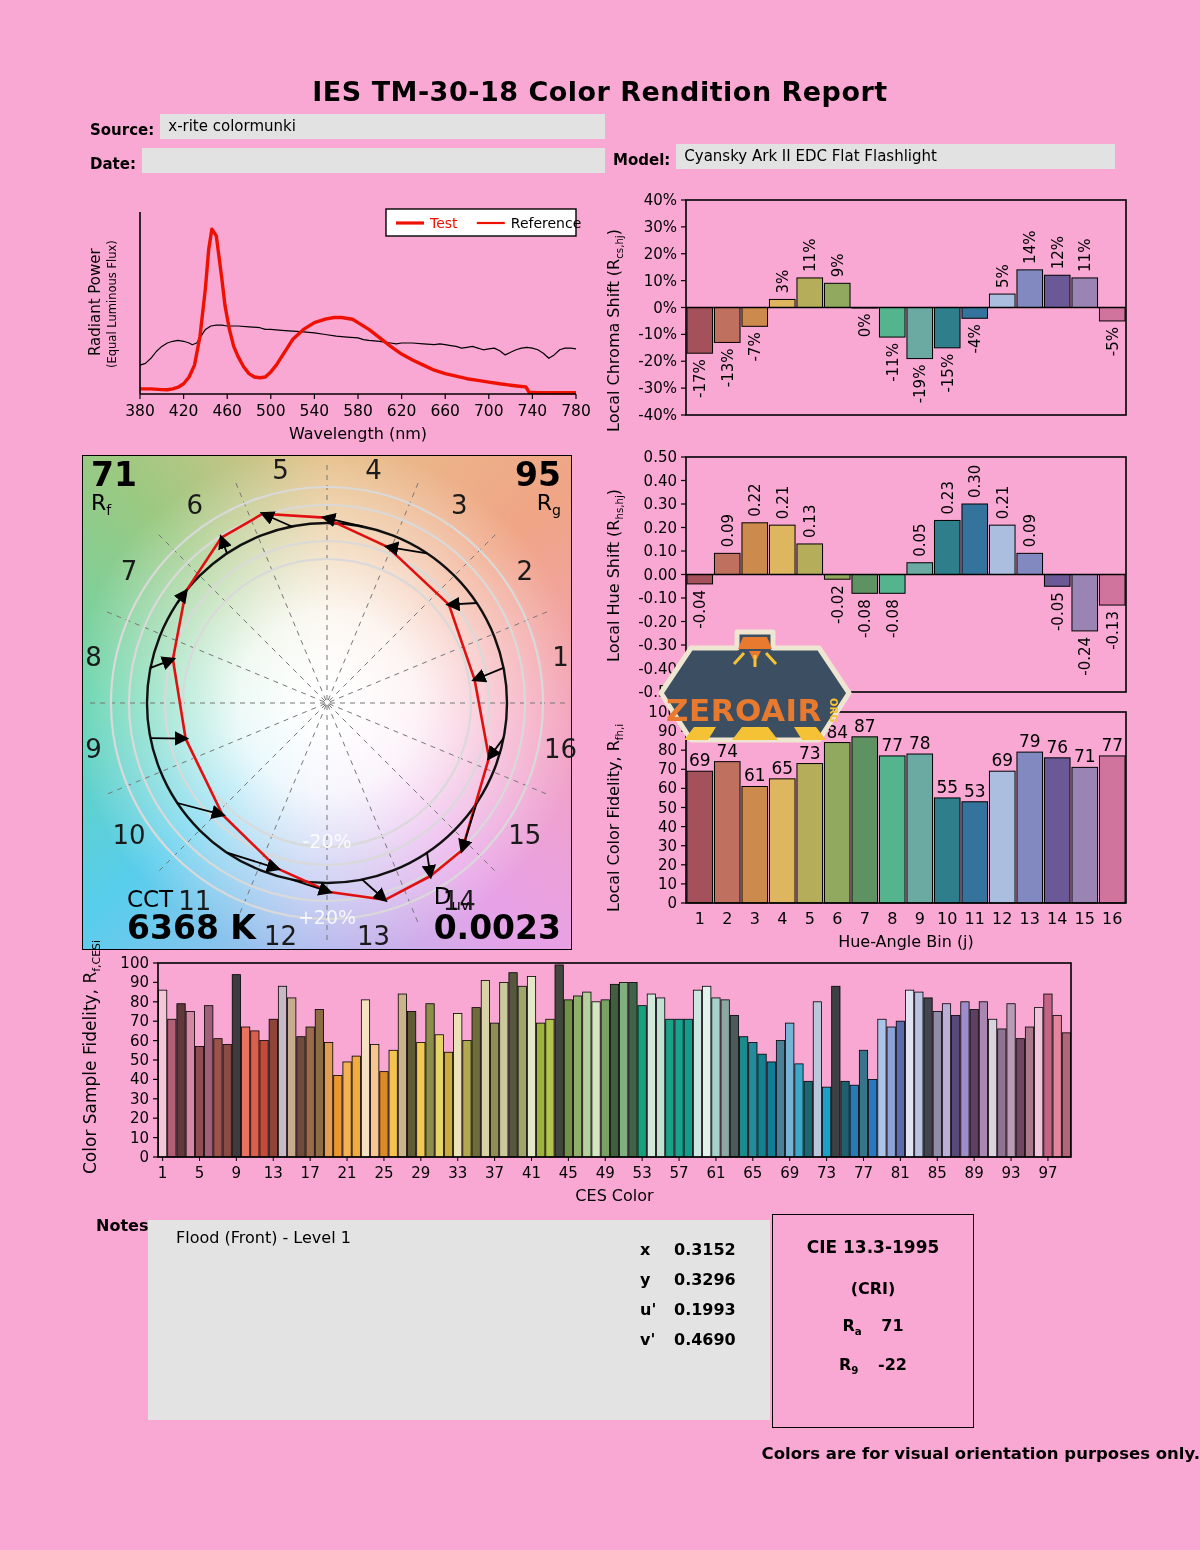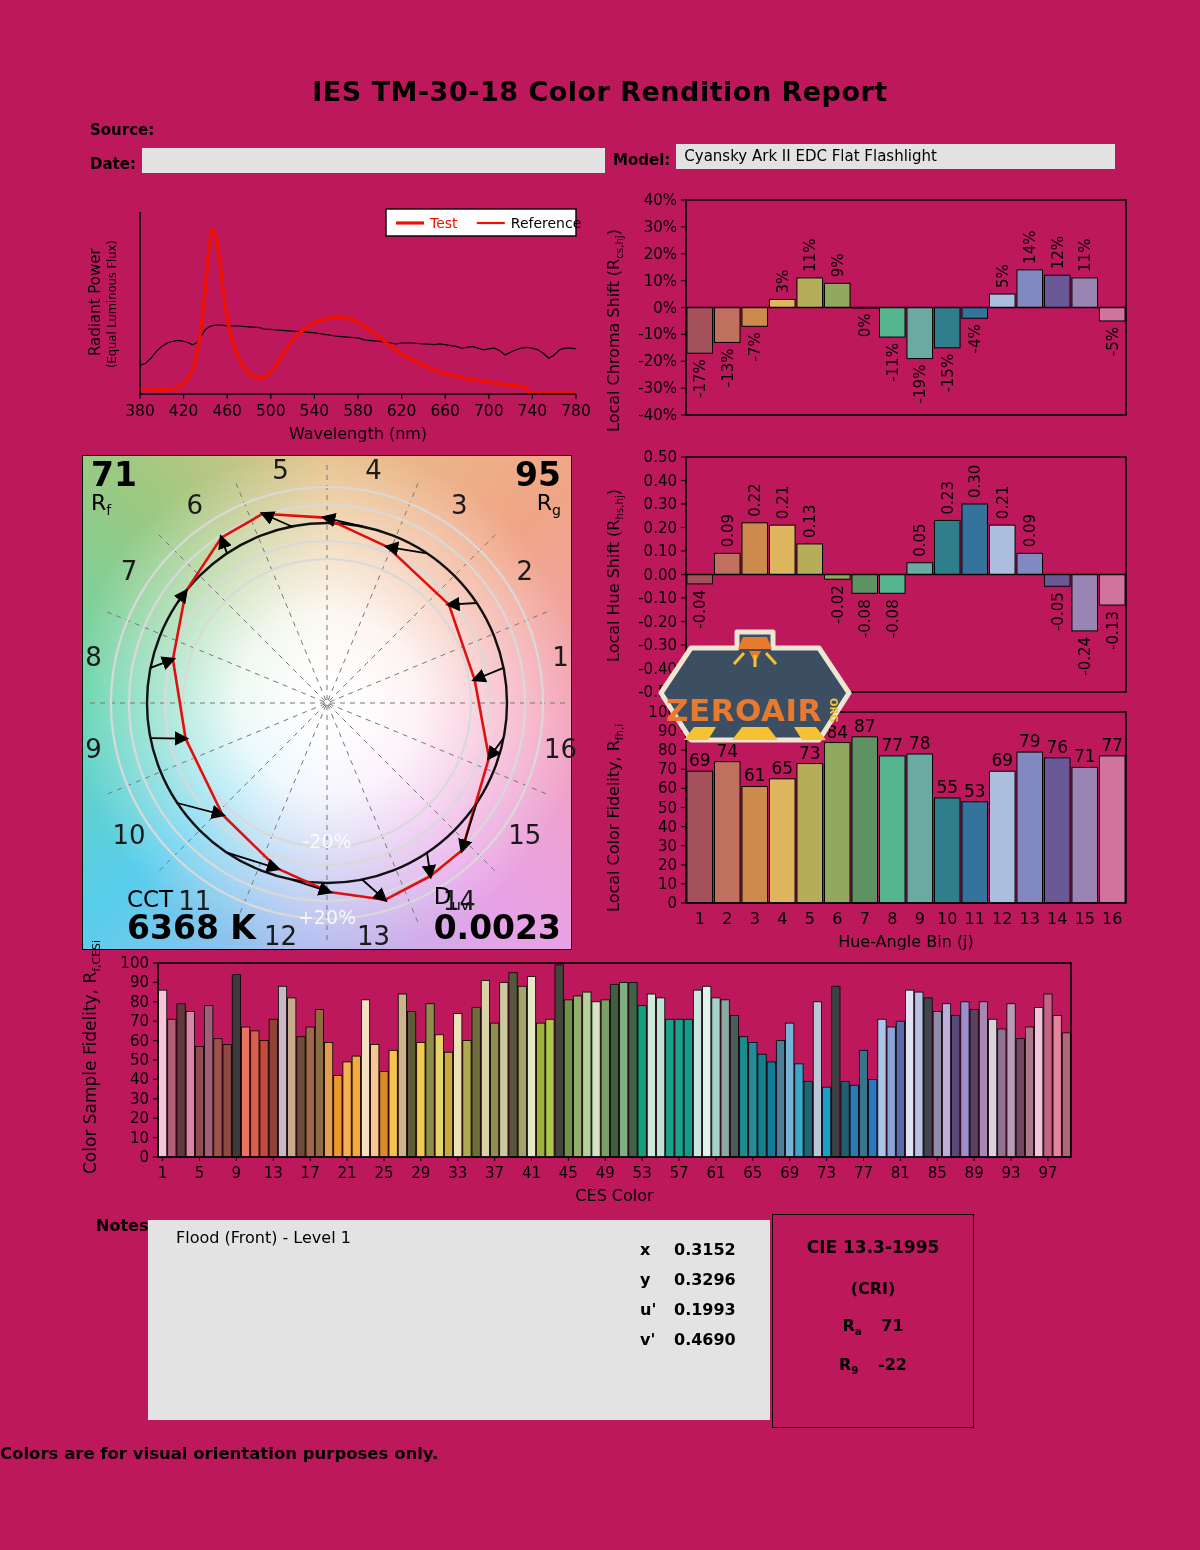--- a/index.html
+++ b/index.html
@@ -1,16 +1,16 @@
 <!DOCTYPE html>
 <html><head>
 <meta charset="utf-8">
 <style>
   html,body{margin:0;padding:0;background:#888;}
-  .page{position:relative;width:1200px;height:1550px;background:#be185d;margin:0 auto;
+  .page{position:relative;width:1200px;height:1550px;background:#f9a8d4;margin:0 auto;
         font-family:"DejaVu Sans","Liberation Sans",sans-serif;color:#000;overflow:hidden;}
   .title{position:absolute;top:76px;left:0;width:100%;text-align:center;
          font-size:27px;font-weight:bold;letter-spacing:0.5px;}
   .meta-row{position:absolute;height:25px;display:flex;align-items:flex-end;}
   .meta-label{font-weight:bold;font-size:15px;white-space:nowrap;margin-right:6px;}
   .meta-box{flex:1;height:25px;background:#e2e2e2;font-size:15px;line-height:25px;
             padding:0 8px;box-sizing:border-box;white-space:nowrap;overflow:hidden;}
   svg{position:absolute;overflow:visible;}
   svg text{font-family:"DejaVu Sans","Liberation Sans",sans-serif;}
   .ylabel{position:absolute;white-space:nowrap;font-size:16px;color:#000;
@@ -32,32 +32,33 @@
              font-size:16px;padding:8px 28px;box-sizing:border-box;}
   .chroma-table{position:absolute;left:640px;top:1240px;font-size:16px;font-weight:bold;}
   .chroma-row{height:30px;display:flex;}
   .chroma-sym{width:34px;}
   .cri-box{position:absolute;left:772px;top:1214px;width:200px;height:212px;border:1.6px solid #000;
            text-align:center;font-size:16px;}
   .cri-title{font-weight:bold;font-size:17px;margin-top:22px;}
   .cri-sub{font-weight:bold;margin-top:22px;}
   .cri-row{font-weight:bold;margin-top:18px;}
   .cri-row .val{display:inline-block;margin-left:14px;}
-  .footer{position:absolute;left:0;top:1444px;width:100%;text-align:left;
+  .footer{position:absolute;left:0;top:1444px;width:100%;text-align:right;
           font-size:16.5px;font-weight:bold;}
 </style>
 </head>
 <body>
 
 <div class="page">
 
   <div class="title">IES TM-30-18 Color Rendition Report</div>
 
   <div class="meta-row" style="left:90px;top:114px;width:515px;">
     <span class="meta-label">Source:</span>
+    <span class="meta-box">x-rite colormunki</span>
   </div>
   <div class="meta-row" style="left:90px;top:148px;width:515px;">
     <span class="meta-label">Date:</span>
     <span class="meta-box"></span>
   </div>
   <div class="meta-row" style="left:613px;top:144px;width:502px;">
     <span class="meta-label">Model:</span>
     <span class="meta-box">Cyansky Ark II EDC Flat Flashlight</span>
   </div>
 

